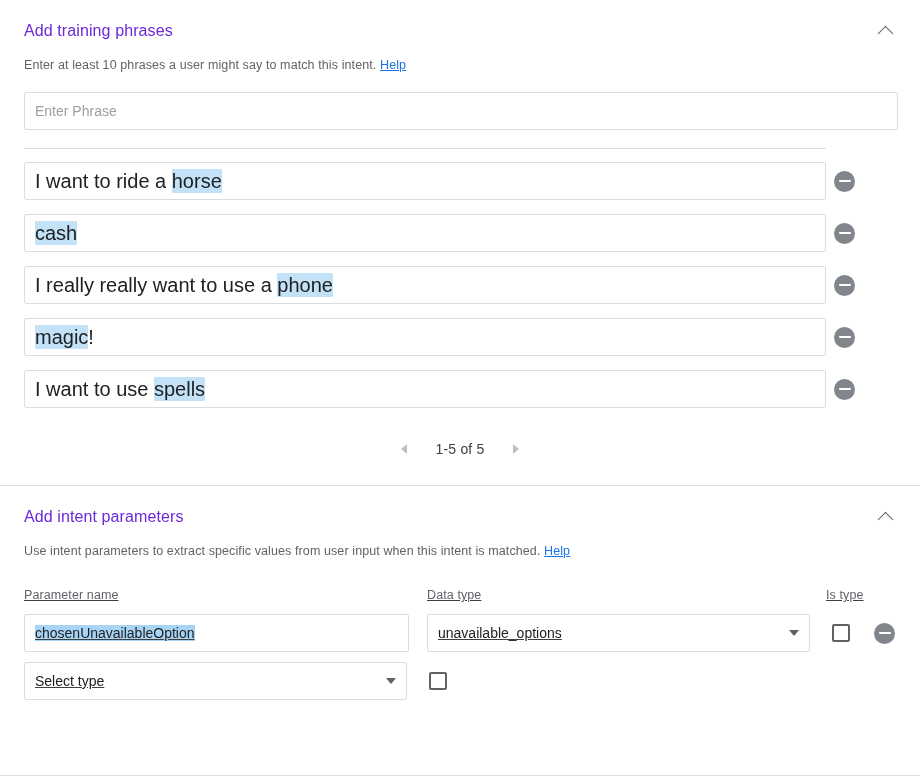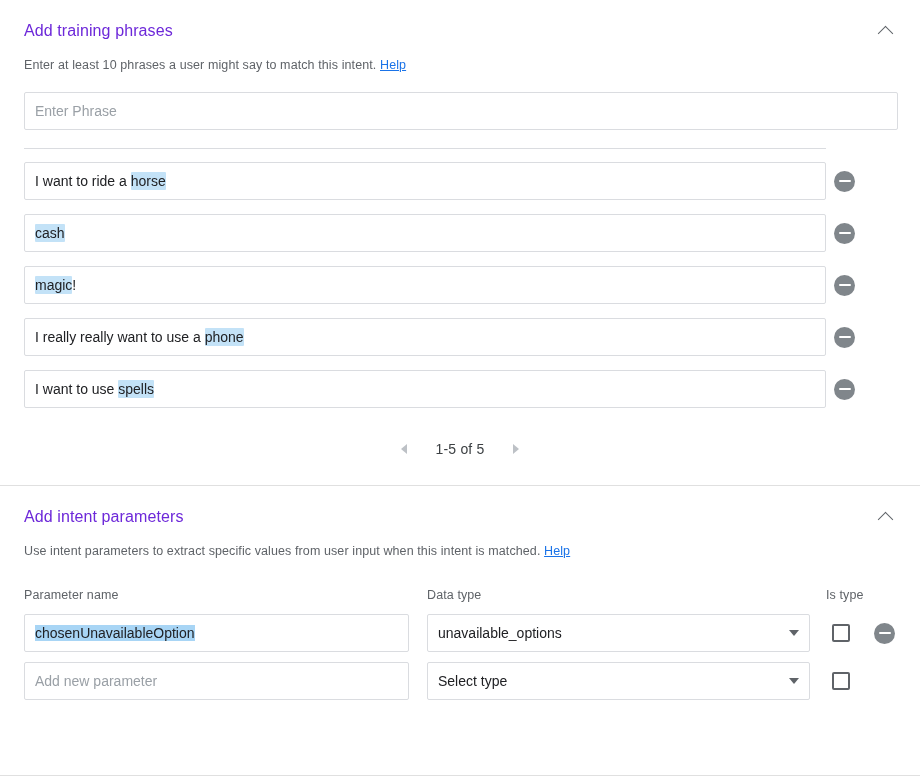--- a/index.html
+++ b/index.html
@@ -95,21 +95,21 @@
   .phrase-list { padding: 13px 24px 0 24px; }
   .phrase-row {
     display: flex;
     align-items: center;
     margin-bottom: 14px;
   }
   .phrase-box {
     width: 802px;
     flex: 0 0 802px;
   }
-  .phrase-text { font-size: 14px; color: #202124; }
+  .phrase-text { font-size: 20px; color: #202124; }
   .ent {
     background: #c3e2f7;
     color: #202124;
     border-radius: 1px;
     padding: 1px 0;
     cursor: pointer;
   }
   .remove-btn {
     width: 21px;
     height: 21px;
@@ -164,21 +164,21 @@
   .page-label { letter-spacing: .2px; }
 
   
   .section-divider {
     height: 1px;
     background: #e0e0e0;
     width: 920px;
   }
 
   
-  .param-table { padding: 28px 24px 16px 24px; }
+  .param-table { padding: 28px 24px 16px 24px; text-decoration: underline; }
   .param-head {
     display: flex;
     align-items: flex-end;
     font-size: 12.5px;
     color: #5f6368;
     padding-bottom: 12px;
     letter-spacing: .1px;
   }
   .col-name { width: 403px; flex: 0 0 403px; }
   .col-type { width: 399px; flex: 0 0 399px; }
@@ -268,28 +268,28 @@
 
       <div class="phrase-row">
         <div class="field phrase-box">
           <span class="phrase-text"><span></span><span class="ent">cash</span><span></span></span>
         </div>
         <button class="remove-btn"></button>
       </div>
 
       <div class="phrase-row">
         <div class="field phrase-box">
+          <span class="phrase-text"><span>I really really want to use a </span><span class="ent">phone</span><span></span></span>
+        </div>
+        <button class="remove-btn"></button>
+      </div>
+
+      <div class="phrase-row">
+        <div class="field phrase-box">
           <span class="phrase-text"><span></span><span class="ent">magic</span><span>!</span></span>
-        </div>
-        <button class="remove-btn"></button>
-      </div>
-
-      <div class="phrase-row">
-        <div class="field phrase-box">
-          <span class="phrase-text"><span>I really really want to use a </span><span class="ent">phone</span><span></span></span>
         </div>
         <button class="remove-btn"></button>
       </div>
 
       <div class="phrase-row">
         <div class="field phrase-box">
           <span class="phrase-text"><span>I want to use </span><span class="ent">spells</span><span></span></span>
         </div>
         <button class="remove-btn"></button>
       </div>
@@ -339,23 +339,20 @@
         </div>
         <div class="field param-type-field">
           <span>unavailable_options</span>
           <span class="caret-down"></span>
         </div>
         <div class="checkbox"></div>
         <button class="remove-btn param-remove"></button>
       </div>
 
       <div class="param-row">
-        <div class="field param-name-field">
-          <span class="placeholder">Add new parameter</span>
-        </div>
         <div class="field param-type-field">
           <span>Select type</span>
           <span class="caret-down"></span>
         </div>
         <div class="checkbox"></div>
       </div>
 
     </div>
 
   </div>

